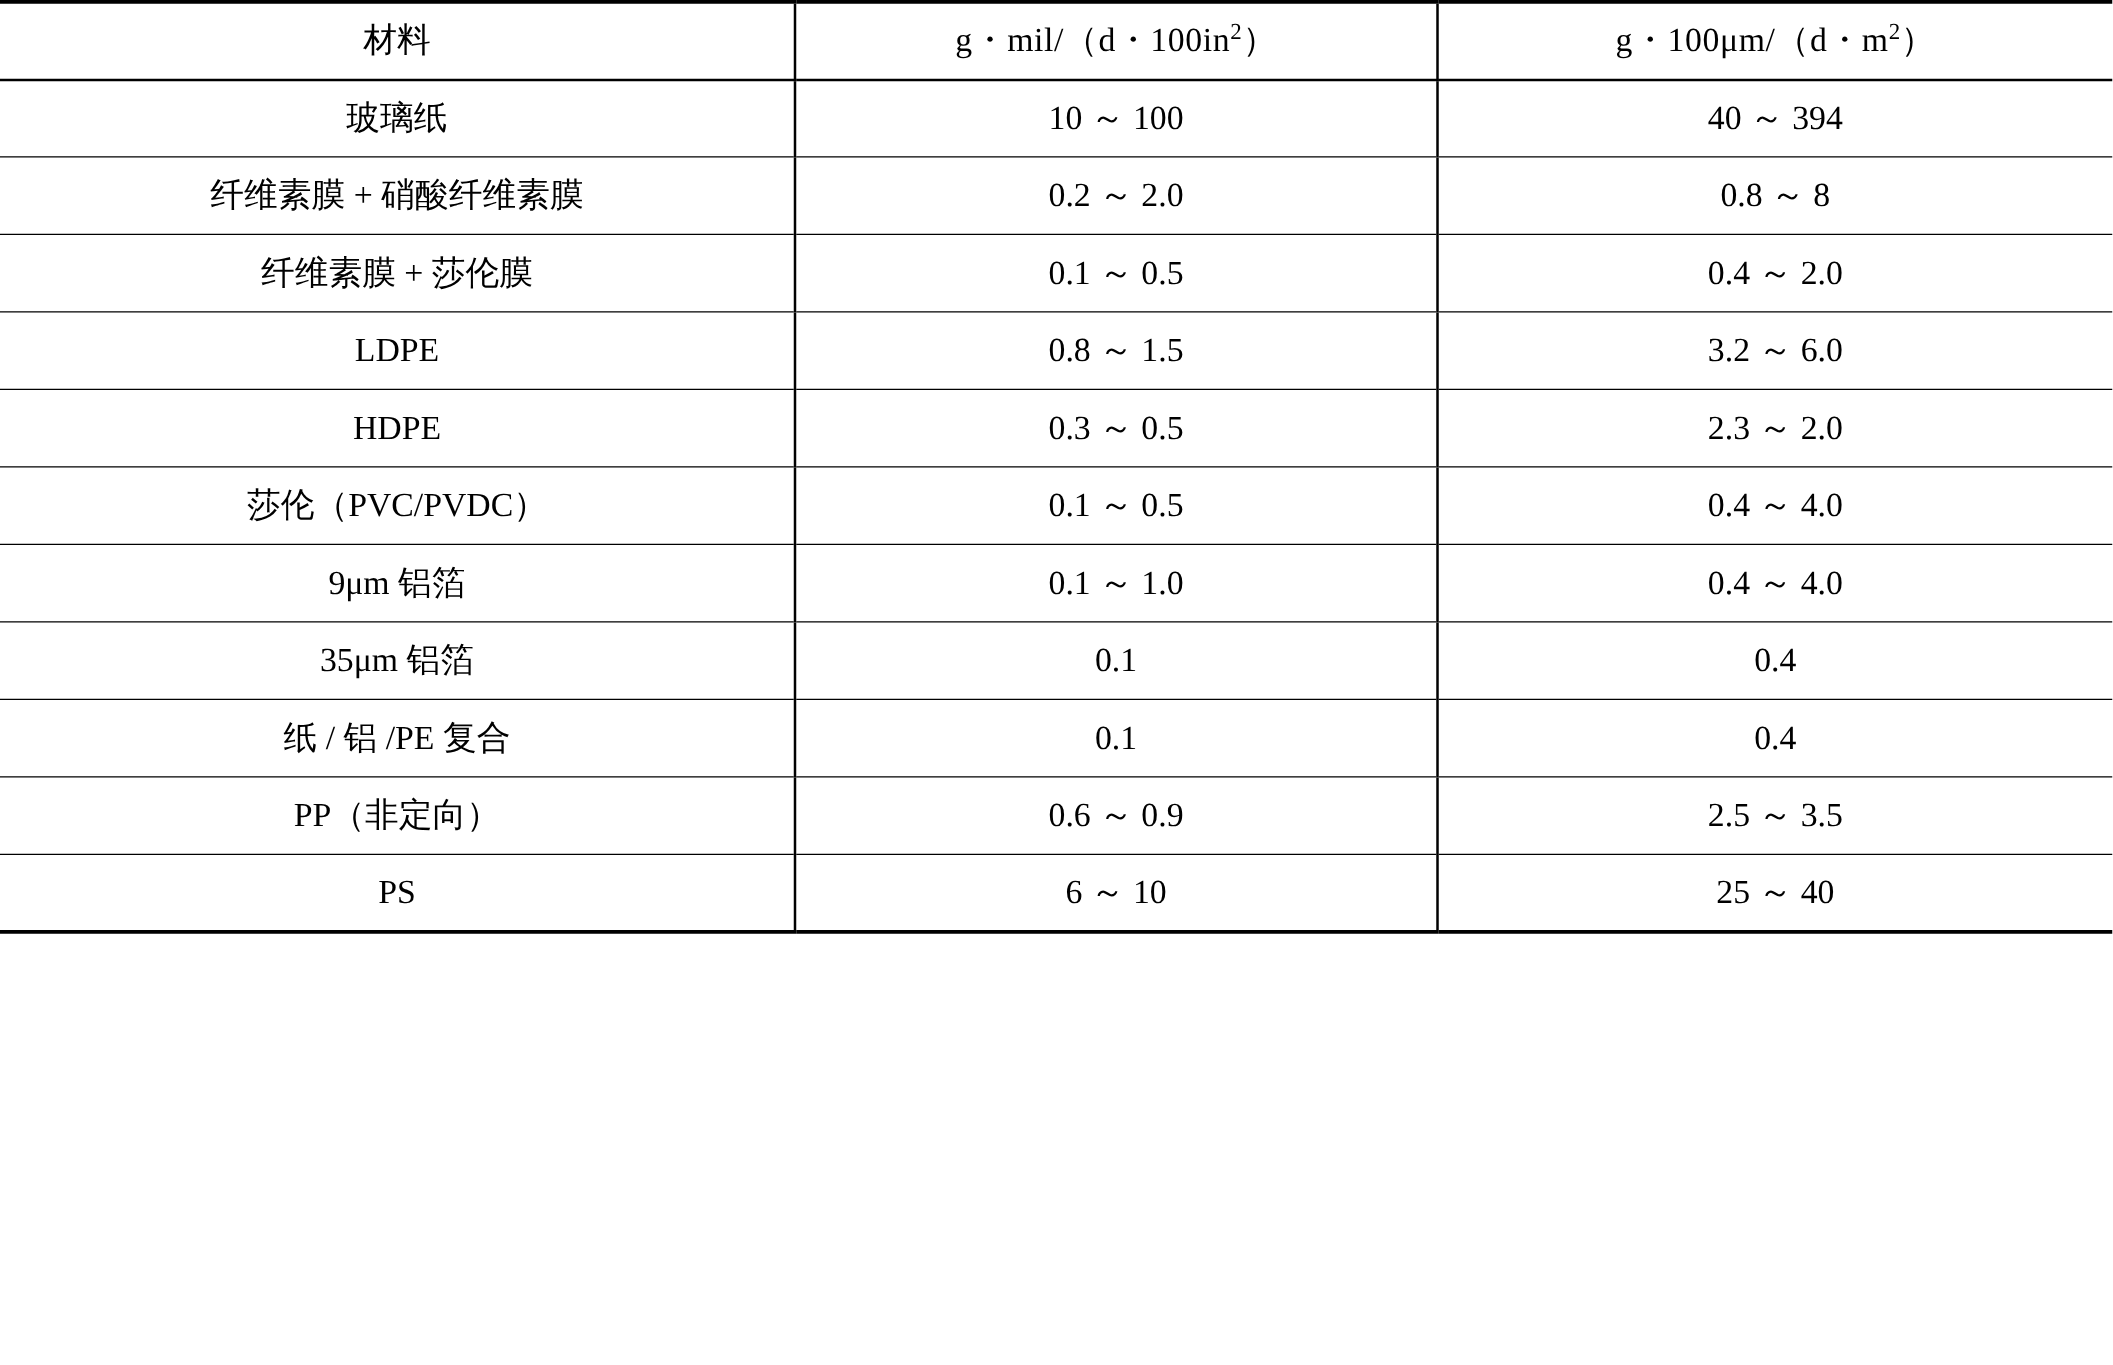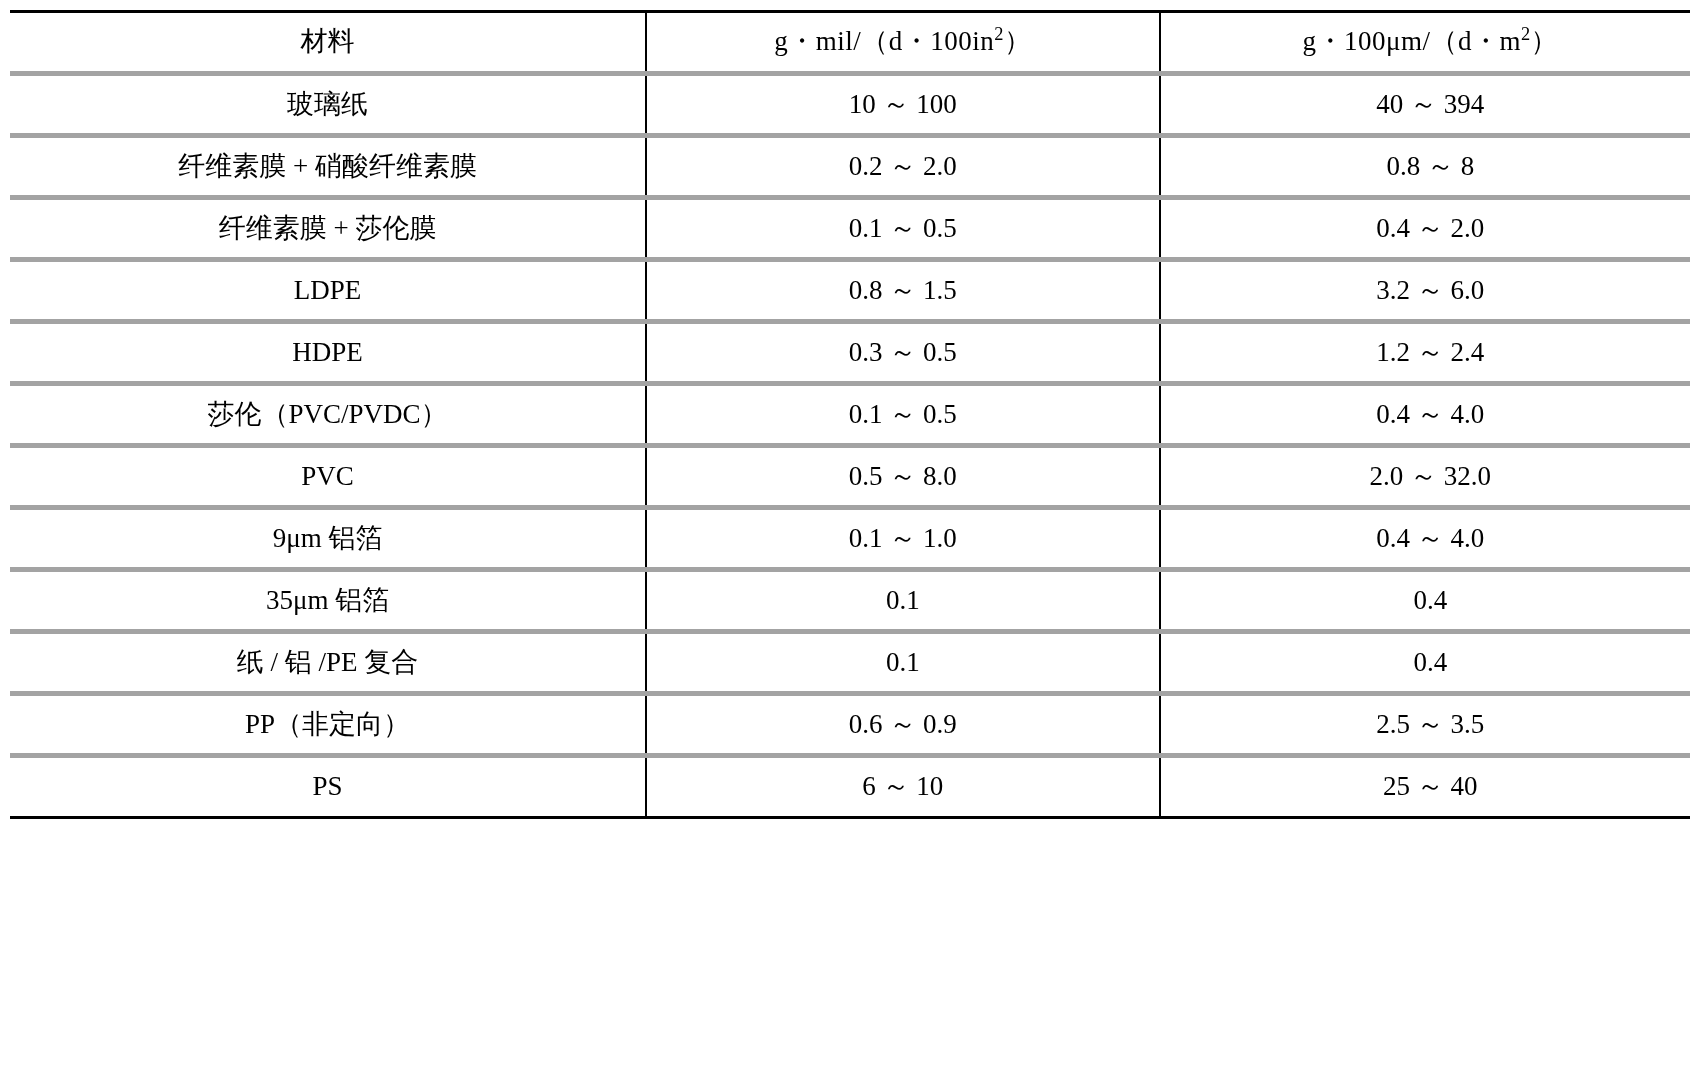--- a/index.html
+++ b/index.html
@@ -11,36 +11,36 @@
     width: 1690px;
     height: 1092px;
     font-family: "Liberation Serif", "DejaVu Serif", serif;
     color: #000000;
     overflow: hidden;
   }
   .table-wrap {
     width: 1690px;
     height: 1092px;
     box-sizing: border-box;
-    padding: 10px;
+    padding: 0;
   }
   table.data-table {
     border-collapse: collapse;
     width: 1690px;
     table-layout: fixed;
   }
   table.data-table td {
     text-align: center;
     vertical-align: middle;
     font-size: 27px;
     line-height: 1.25;
     height: 62px;
     padding: 4px 6px;
     box-sizing: border-box;
-    border-top: 5px solid #a3a3a3;
+    border-top: 1px solid #a3a3a3;
     border-bottom: 1px solid #000;
     border-left: none;
     border-right: none;
     white-space: nowrap;
   }
   
   table.data-table td.col-0 {
     border-right: 2px solid #000;
     width: 565px;
   }
@@ -96,31 +96,26 @@
           <td class="col-2">0.4 ～ 2.0</td>
         </tr>
         <tr>
           <td class="col-0">LDPE</td>
           <td class="col-1">0.8 ～ 1.5</td>
           <td class="col-2">3.2 ～ 6.0</td>
         </tr>
         <tr>
           <td class="col-0">HDPE</td>
           <td class="col-1">0.3 ～ 0.5</td>
-          <td class="col-2">1.2 ～ 2.4</td>
+          <td class="col-2">2.3 ～ 2.0</td>
         </tr>
         <tr>
           <td class="col-0">莎伦（PVC/PVDC）</td>
           <td class="col-1">0.1 ～ 0.5</td>
           <td class="col-2">0.4 ～ 4.0</td>
-        </tr>
-        <tr>
-          <td class="col-0">PVC</td>
-          <td class="col-1">0.5 ～ 8.0</td>
-          <td class="col-2">2.0 ～ 32.0</td>
         </tr>
         <tr>
           <td class="col-0">9μm 铝箔</td>
           <td class="col-1">0.1 ～ 1.0</td>
           <td class="col-2">0.4 ～ 4.0</td>
         </tr>
         <tr>
           <td class="col-0">35μm 铝箔</td>
           <td class="col-1">0.1</td>
           <td class="col-2">0.4</td>

